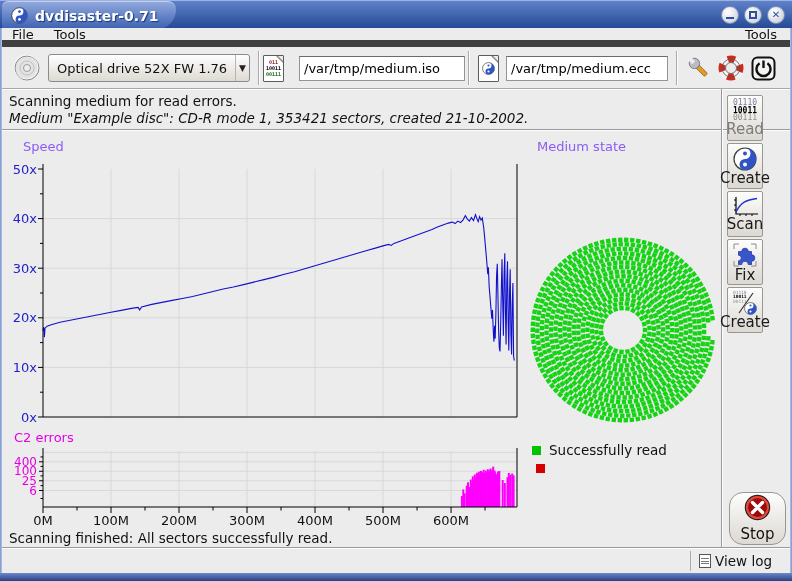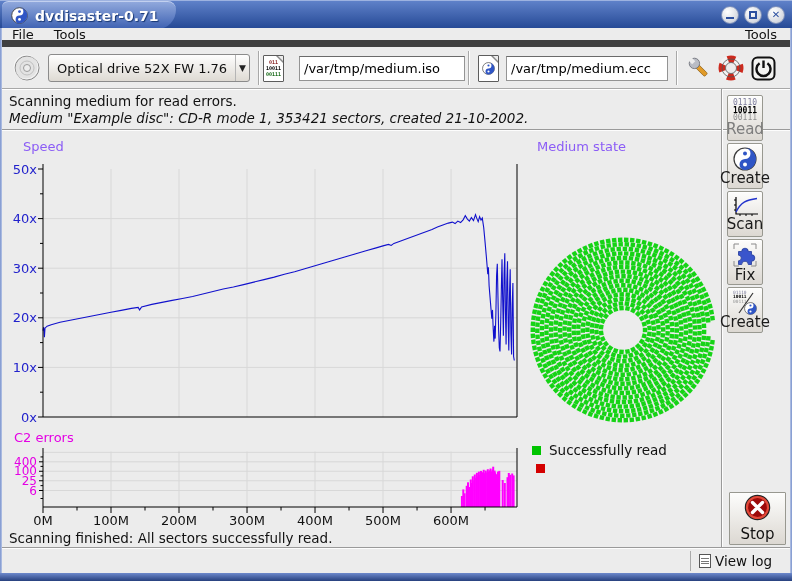--- a/index.html
+++ b/index.html
@@ -57,21 +57,21 @@
   .legend-row{position:absolute;display:flex;align-items:center;gap:8px;font-size:13.5px}
   .legend-swatch{width:9px;height:9px;display:inline-block}
 
   
   .side-btn{position:absolute;left:727px;width:36px;height:46px;background:linear-gradient(#fdfdfc,#dcd8d2);border:1px solid #989890;border-radius:2px;box-shadow:inset 0 1px 0 #fff;display:flex;flex-direction:column;align-items:center;justify-content:center;cursor:default}
   .side-btn .btn-label{font-size:15px;color:#1a1a1a;line-height:15px}
   .side-btn.disabled .btn-label{color:#7d7d7d}
   .bin-rows{font-family:"DejaVu Sans Mono","Liberation Mono",monospace;font-size:8px;line-height:7.5px;font-weight:bold;text-align:center}
   .bin-rows .r1{color:#7d7d9d;font-weight:normal}.bin-rows .r2{color:#000}.bin-rows .r3{color:#8f8f8f;font-weight:normal}
   .bin-rows.mini{font-size:4.5px;line-height:4.5px}
-  .stop-btn{position:absolute;left:729px;top:492px;width:57px;height:53px;background:linear-gradient(#fdfdfc,#dcd8d2);border:1px solid #989890;border-radius:1px;display:flex;flex-direction:column;align-items:center;justify-content:center;gap:4px}
+  .stop-btn{position:absolute;left:729px;top:492px;width:57px;height:53px;background:linear-gradient(#fdfdfc,#dcd8d2);border:1px solid #989890;border-radius:14px;display:flex;flex-direction:column;align-items:center;justify-content:center;gap:4px}
   .stop-btn .btn-label{font-size:15px}
 
   
   .footer{position:absolute;left:2px;top:547px;width:788px;height:26px;background:#ececec;border-top:1px solid #9a9a9a;box-shadow:inset 0 1px 0 #fdfdfd}
   .viewlog{position:absolute;right:18px;top:3px;display:flex;align-items:center;gap:4px;border-left:1px solid #aaa;padding-left:8px;height:20px;font-size:13.5px}
   .log-icon{width:12px;height:14px;background:#fff;border:1px solid #555;display:flex;flex-direction:column;justify-content:space-evenly;padding:1px}
   .log-icon i{display:block;height:1px;background:#777}
 </style>
 </head>
 <body>

